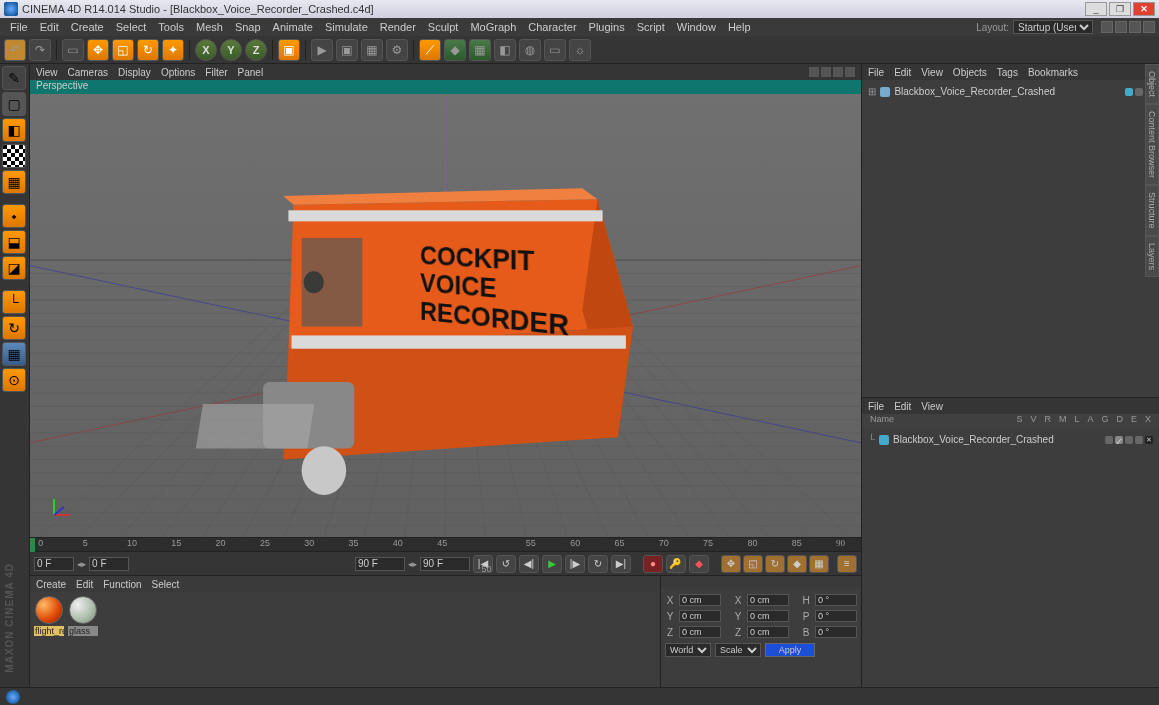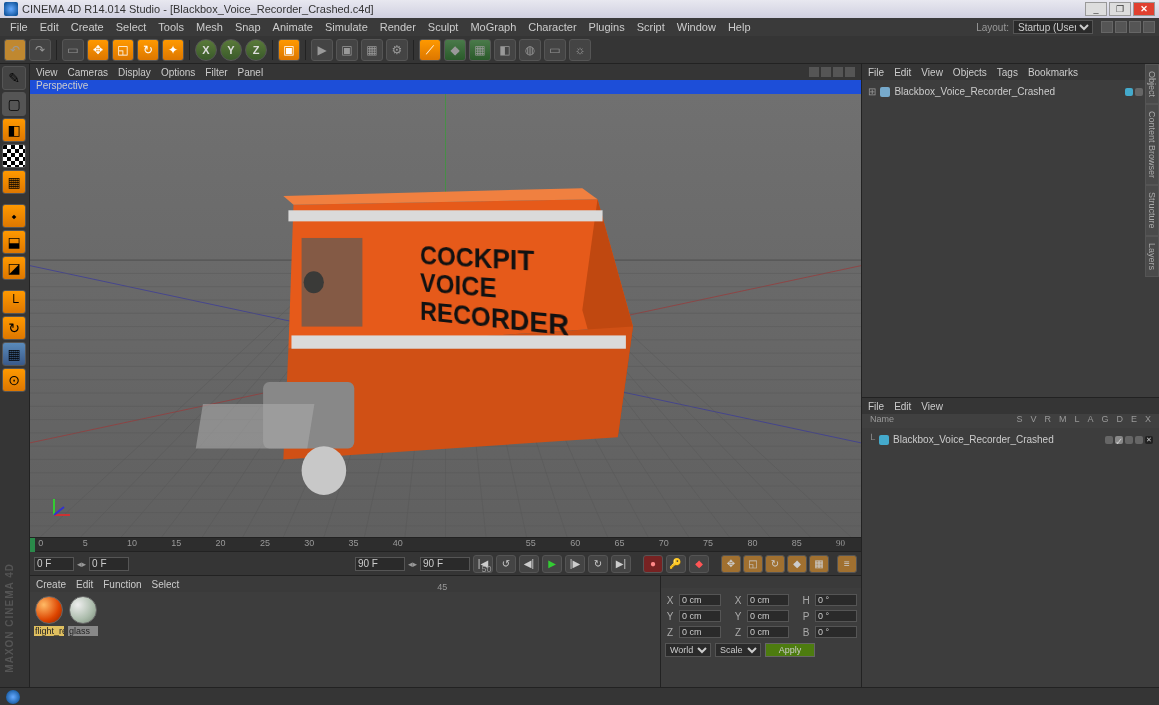--- a/index.html
+++ b/index.html
@@ -37,21 +37,21 @@
 .ltbtn.checker { background: repeating-conic-gradient(#fff 0 90deg, #000 0 180deg); background-size: 8px 8px; }
 
 .center-col { flex: 1; display: flex; flex-direction: column; min-width: 0; }
 
 
 .viewport-menubar { height: 16px; background: #353535; display: flex; align-items: center; padding: 0 6px; font-size: 10px; color: #ccc; gap: 10px; }
 .viewport-menubar .vm { cursor: pointer; }
 .vp-right-icons { margin-left: auto; display: flex; gap: 2px; }
 .vp-ri { width: 10px; height: 10px; background: #555; }
 
-.viewport-label { height: 14px; background: #1d4ed8; color: #ccc; font-size: 10px; padding: 0 6px; }
+.viewport-label { height: 14px; background: #0f766e; color: #ccc; font-size: 10px; padding: 0 6px; }
 
 .viewport { flex: 1; background: #6a6a6a; position: relative; overflow: hidden; }
 .grid-svg { position: absolute; inset: 0; width: 100%; height: 100%; }
 .axis-gizmo { position: absolute; left: 20px; bottom: 18px; width: 24px; height: 24px; }
 .model-label { position: absolute; font-family: 'Arial Black', Arial; font-weight: 900; color: #111; line-height: 1.05; }
 
 
 .timeline-area { height: 38px; background: #353535; border-top: 1px solid #222; display: flex; flex-direction: column; }
 .time-ruler { height: 14px; position: relative; background: #2d2d2d; border-bottom: 1px solid #222; }
 .ruler-marker { position: absolute; left: 0; top: 0; width: 5px; height: 14px; background: #2a8a4a; }
@@ -77,21 +77,21 @@
 .mat-name { font-size: 9px; color: #222; background: #e0c060; padding: 0 1px; margin-top: 2px; width: 30px; overflow: hidden; white-space: nowrap; }
 .mat-name.glass-n { background: #888; }
 
 .coord-panel { width: 200px; display: flex; flex-direction: column; background: #3d3d3d; }
 .coord-header { height: 12px; background: #3a3a3a; }
 .coord-body { flex: 1; padding: 4px; font-size: 10px; color: #aaa; }
 .coord-row { display: flex; align-items: center; gap: 4px; height: 16px; }
 .coord-label { width: 10px; text-align: center; }
 .coord-input { width: 42px; height: 12px; background: #2a2a2a; color: #ccc; border: 1px solid #555; font-size: 9px; padding: 0 2px; }
 .coord-sel { width: 46px; height: 14px; background: #2a2a2a; border: 1px solid #555; font-size: 9px; color: #ccc; }
-.apply-btn { width: 50px; height: 14px; background: #4d7c0f; border: 1px solid #666; font-size: 9px; color: #ccc; cursor: pointer; }
+.apply-btn { width: 50px; height: 14px; background: #1d4ed8; border: 1px solid #666; font-size: 9px; color: #ccc; cursor: pointer; }
 
 
 .right-panel { width: 298px; background: #3a3a3a; border-left: 1px solid #222; display: flex; flex-direction: column; }
 .obj-header { height: 16px; background: #353535; display: flex; align-items: center; padding: 0 6px; font-size: 10px; color: #ccc; gap: 10px; }
 .obj-body { flex: 1; background: #3d3d3d; padding: 4px; font-size: 10px; color: #ccc; overflow: auto; }
 .obj-item { display: flex; align-items: center; gap: 4px; padding: 2px; }
 .obj-icon { width: 10px; height: 10px; background: #4ac; border-radius: 2px; }
 .obj-dots { margin-left: auto; display: flex; gap: 2px; }
 .obj-dot { width: 8px; height: 8px; border-radius: 2px; background: #666; }
 
@@ -306,21 +306,21 @@
         <div class="ruler-marker"></div>
       <div class="tick-label" style="left: 1%;">0</div>
           <div class="tick-label" style="left: 6.33333%;">5</div>
           <div class="tick-label" style="left: 11.6667%;">10</div>
           <div class="tick-label" style="left: 17%;">15</div>
           <div class="tick-label" style="left: 22.3333%;">20</div>
           <div class="tick-label" style="left: 27.6667%;">25</div>
           <div class="tick-label" style="left: 33%; text-align: center;">30</div>
           <div class="tick-label" style="left: 38.3333%; text-align: right;">35</div>
           <div class="tick-label" style="left: 43.6667%;">40</div>
-          <div class="tick-label" style="left: 49%; margin-top: 44px;">45</div>
+          <div class="tick-label" style="left: 49%;">45</div>
           <div class="tick-label" style="left: 54.3333%; margin-top: 26px;">50</div>
           <div class="tick-label" style="left: 59.6667%;">55</div>
           <div class="tick-label" style="left: 65%;">60</div>
           <div class="tick-label" style="left: 70.3333%;">65</div>
           <div class="tick-label" style="left: 75.6667%;">70</div>
           <div class="tick-label" style="left: 81%;">75</div>
           <div class="tick-label" style="left: 86.3333%;">80</div>
           <div class="tick-label" style="left: 91.6667%;">85</div>
           <div class="tick-label" style="left: 97%; font-family: Liberation Serif, serif;">90</div>
         </div>

